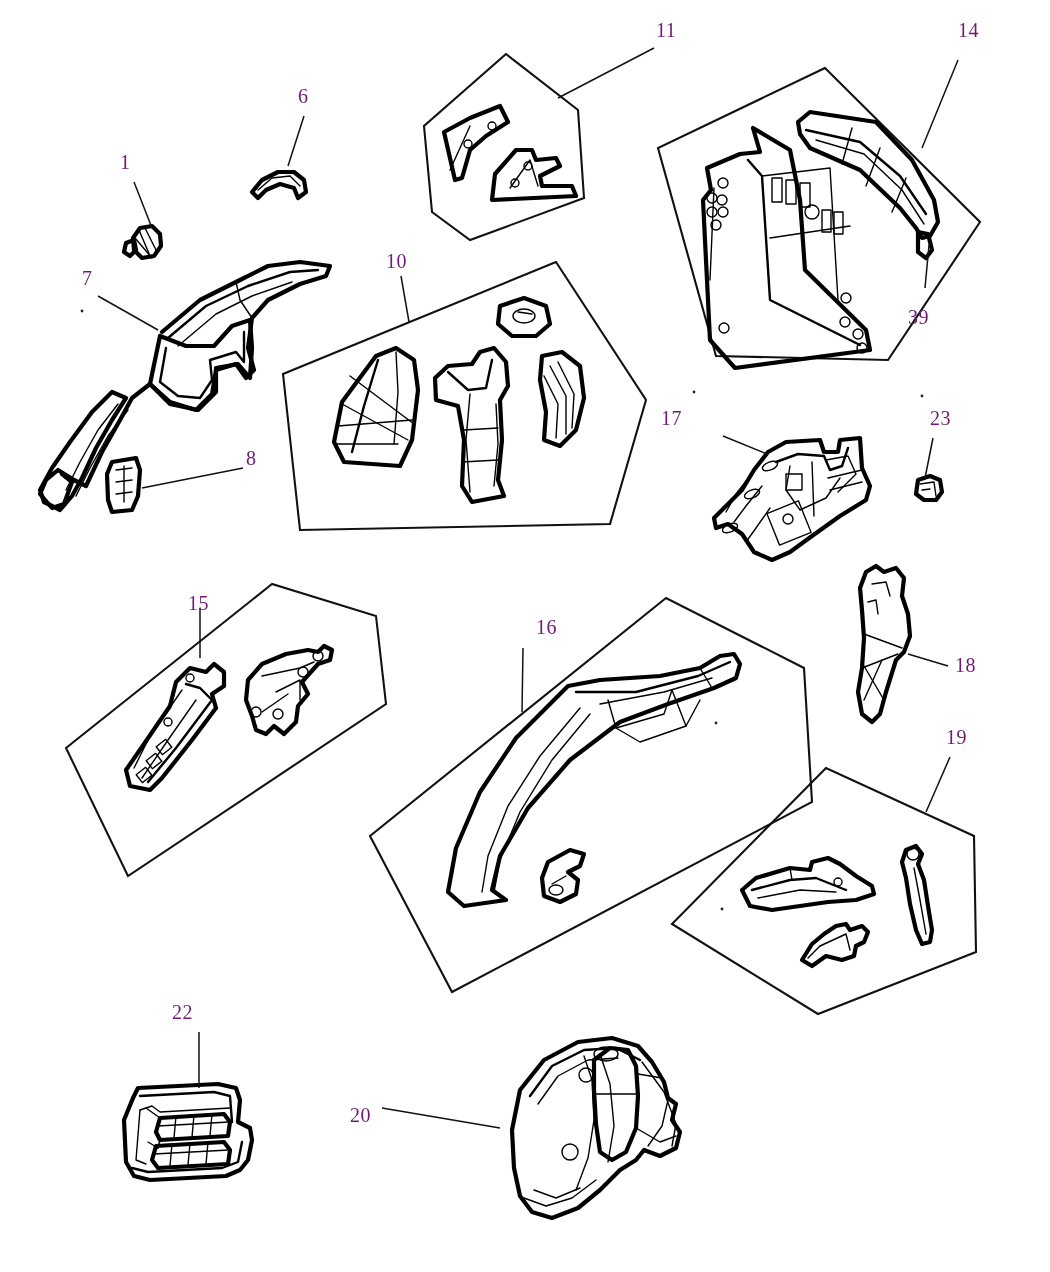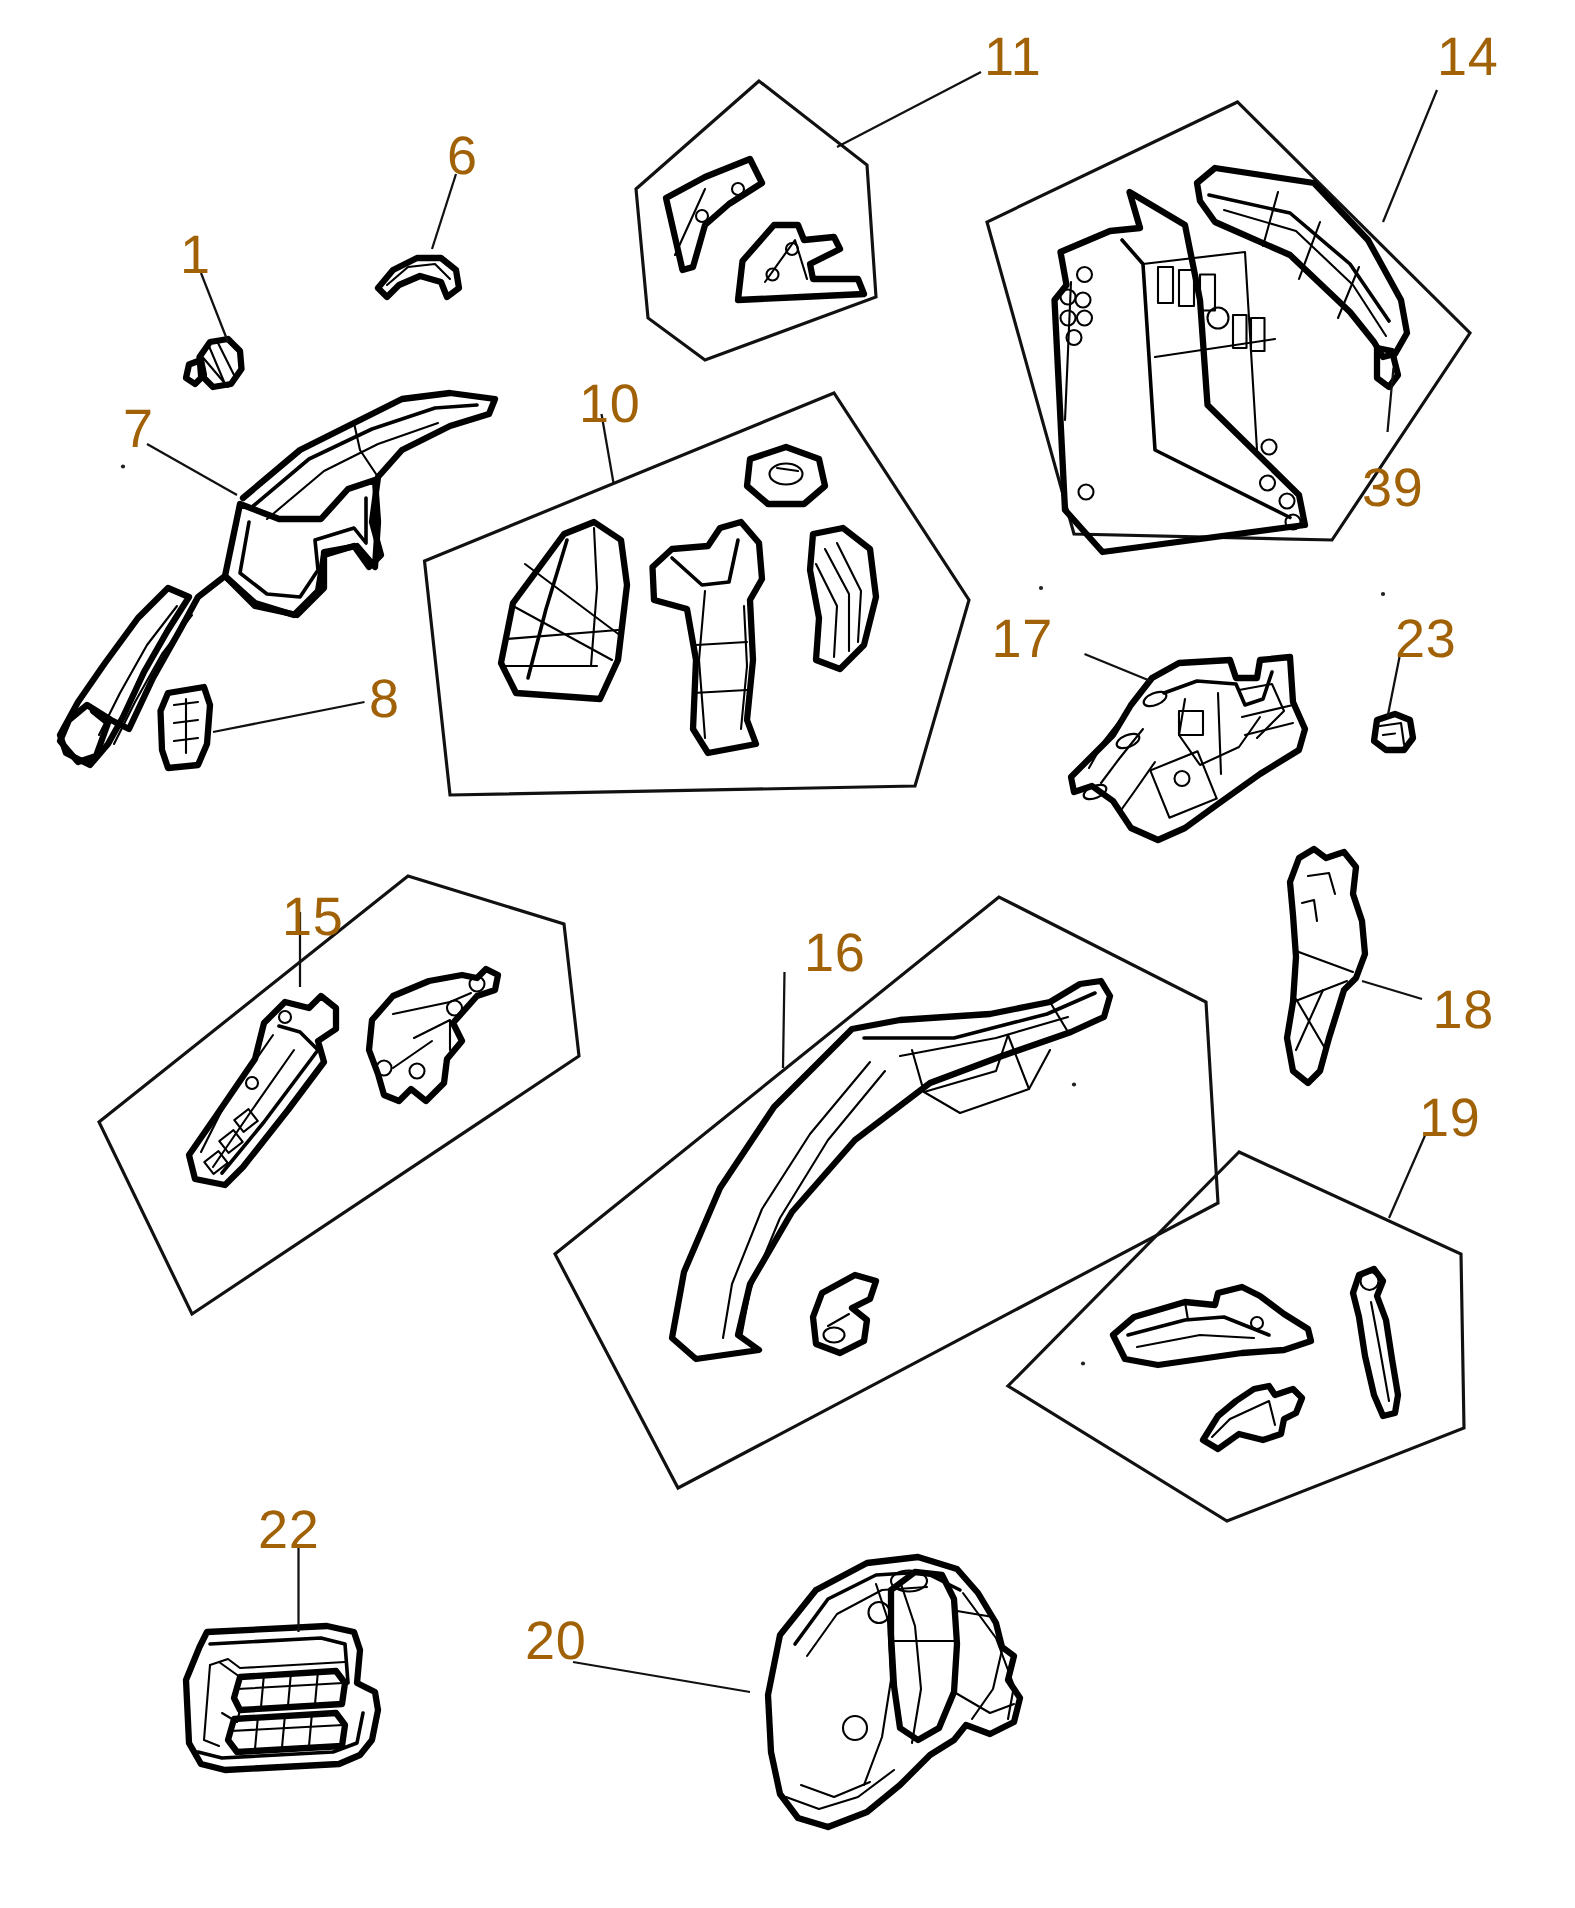--- a/index.html
+++ b/index.html
@@ -1,23 +1,23 @@
 <!DOCTYPE html>
 <html><head>
 <meta charset="utf-8">
 <title>Parts Diagram</title>
 <style>
   html,body{margin:0;padding:0;background:#ffffff;}
   body{width:1050px;height:1272px;position:relative;overflow:hidden;
        font-family:"Liberation Sans","DejaVu Sans",sans-serif;}
   #stage{position:absolute;left:0;top:0;width:1050px;height:1272px;}
   #art{position:absolute;left:0;top:0;width:1050px;height:1272px;}
-  .callout{position:absolute;font-size:36px;font-weight:400;color:#a16207;
+  .callout{position:absolute;font-size:20px;font-weight:400;color:#701a75;
            line-height:1;letter-spacing:0.5px;white-space:nowrap;
-           font-family:Liberation Sans, sans-serif;}
+           font-family:Liberation Serif, serif;}
   svg{display:block;}
   .grp{fill:none;stroke:#111;stroke-width:2.1;stroke-linejoin:miter;}
   .lead{fill:none;stroke:#111;stroke-width:1.5;}
   .pt{fill:none;stroke:#000;stroke-width:4.2;stroke-linejoin:round;stroke-linecap:round;}
   .pm{fill:none;stroke:#000;stroke-width:2.4;stroke-linejoin:round;stroke-linecap:round;}
   .pf{fill:none;stroke:#000;stroke-width:1.4;stroke-linejoin:round;stroke-linecap:round;}
   .dot{fill:#222;}
 </style>
 </head>
 <body>
@@ -300,18 +300,18 @@
 <div class="callout" style="left:82px;  top:268px;">7</div>
 <div class="callout" style="left:246px; top:448px;">8</div>
 <div class="callout" style="left:386px; top:251px;">10</div>
 <div class="callout" style="left:656px; top:20px;">11</div>
 <div class="callout" style="left:958px; top:20px;">14</div>
 <div class="callout" style="left:188px; top:578px;margin-top:15px;">15</div>
 <div class="callout" style="left:536px; top:617px;">16</div>
 <div class="callout" style="left:661px; top:408px;">17</div>
 <div class="callout" style="left:955px; top:655px;">18</div>
 <div class="callout" style="left:946px; top:727px;">19</div>
-<div class="callout" style="left:350px; top:1076px;">20</div>
+<div class="callout" style="left:350px; top:1105px;">20</div>
 <div class="callout" style="left:908px; top:307px;">39</div>
 <div class="callout" style="left:172px; top:1002px;">22</div>
 <div class="callout" style="left:930px; top:408px;">23</div>
 
 </div>
 
 </body></html>

